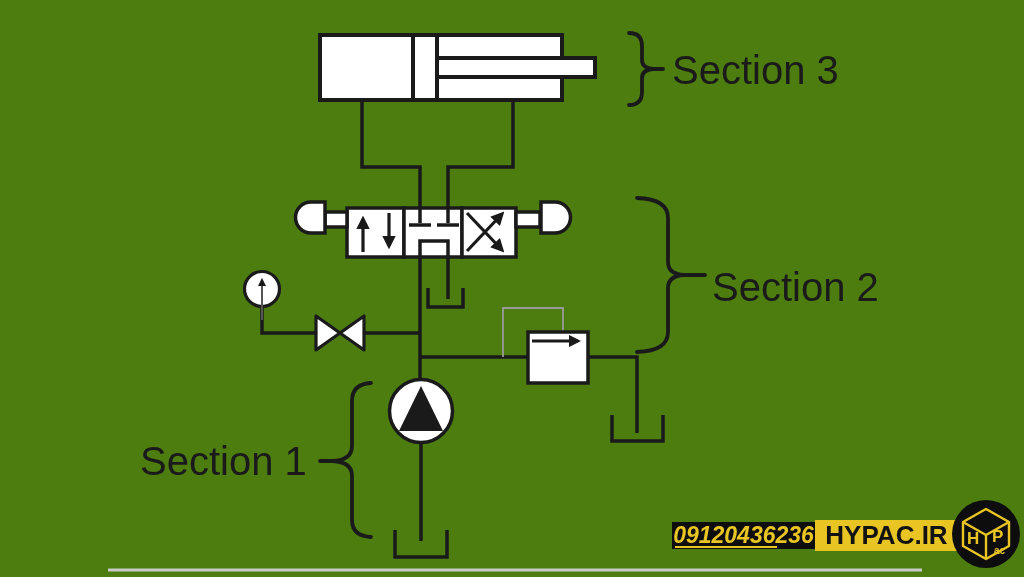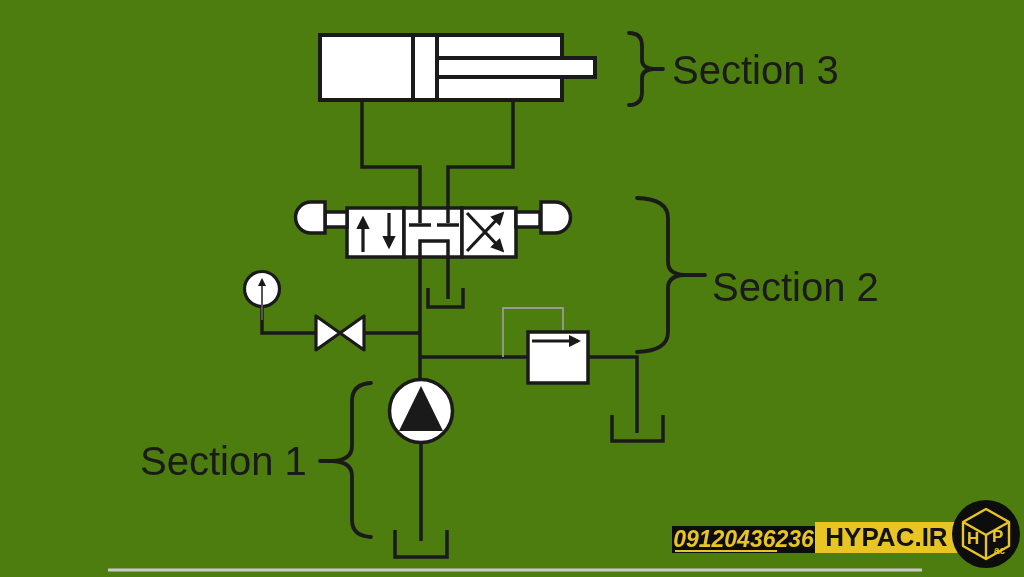--- a/index.html
+++ b/index.html
@@ -15,21 +15,21 @@
     font-family:"Liberation Sans", sans-serif;
     font-size:40px;
     fill:#1a1a1a;
   }
   
   #watermark{
     position:absolute;
     left:672px;top:517px;
     height:36px;
     display:flex;
-    align-items:flex-end;
+    align-items:center;
   }
   #wm-phone{
     position:relative;
     width:143px;
     background:#0d0d0d;
     color:#e8c522;
     font-weight:bold;
     font-style:italic;
     font-size:23px;
     display:flex;align-items:center;justify-content:center;

